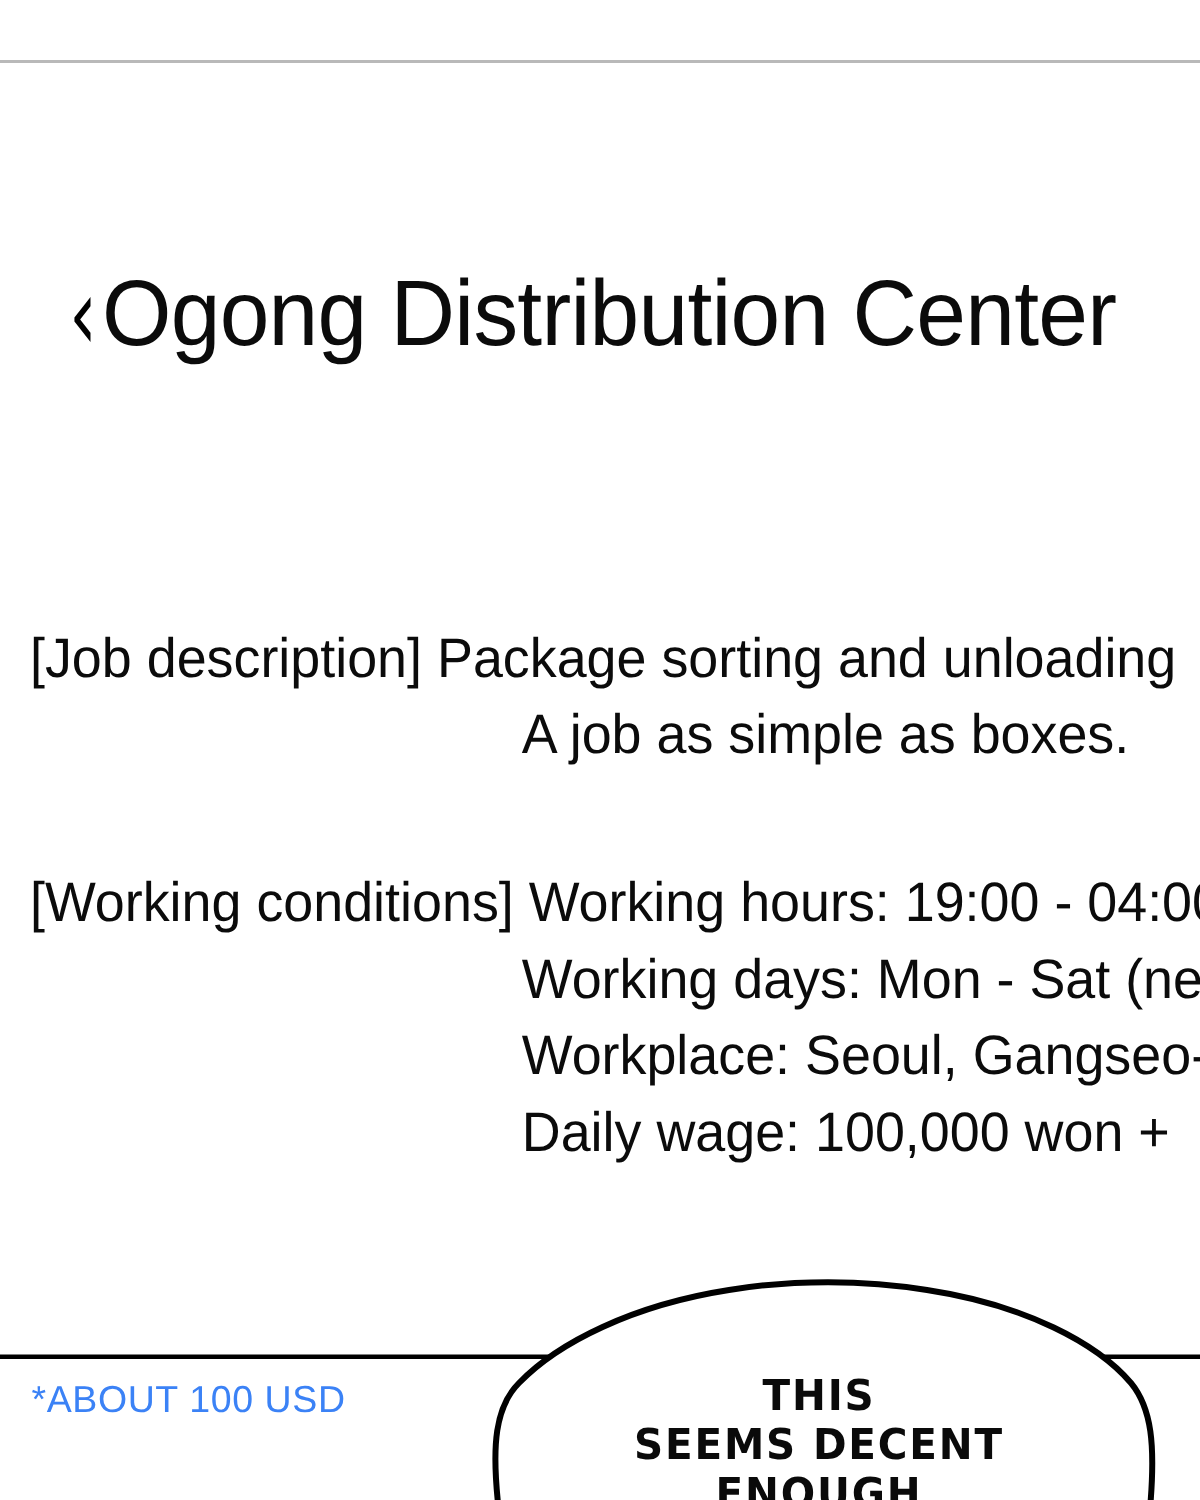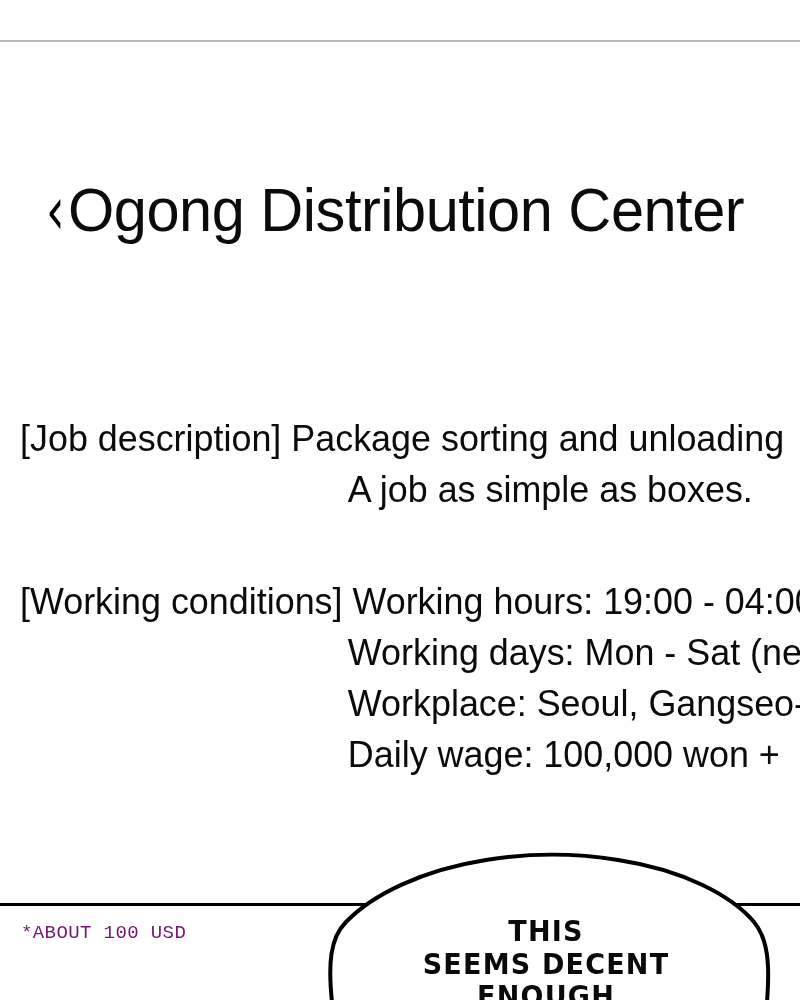--- a/index.html
+++ b/index.html
@@ -91,25 +91,25 @@
     width: 800px;
     height: 3px;
     background: #000000;
   }
 
   
   .footnote {
     position: absolute;
     left: 21px;
     top: 918px;
-    font-family: Liberation Mono, monospace;
-    font-size: 19px;
+    font-family: Liberation Sans, sans-serif;
+    font-size: 25px;
     line-height: 30px;
     letter-spacing: 0.4px;
-    color: #701a75;
+    color: #3b82f6;
     white-space: nowrap;
   }
 
   
   .speech-bubble {
     position: absolute;
     left: 318px;
     top: 852px;
     width: 456px;
     height: 150px;

